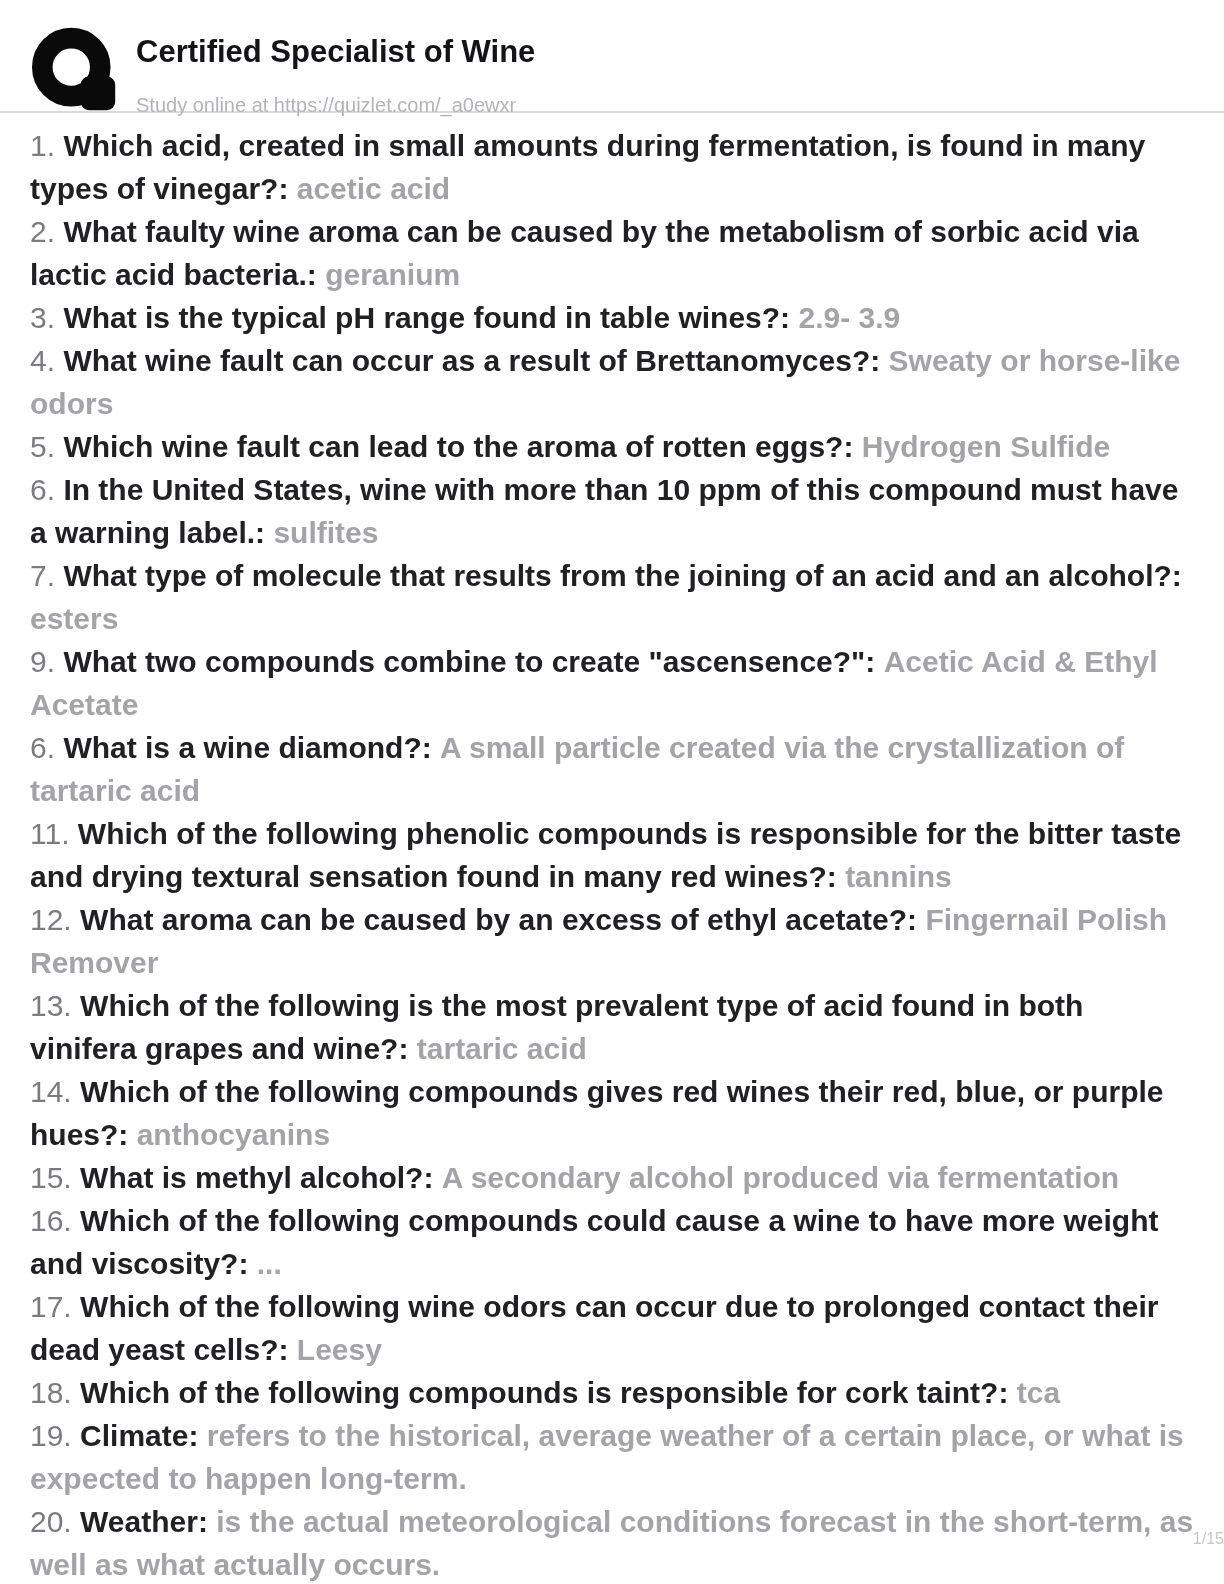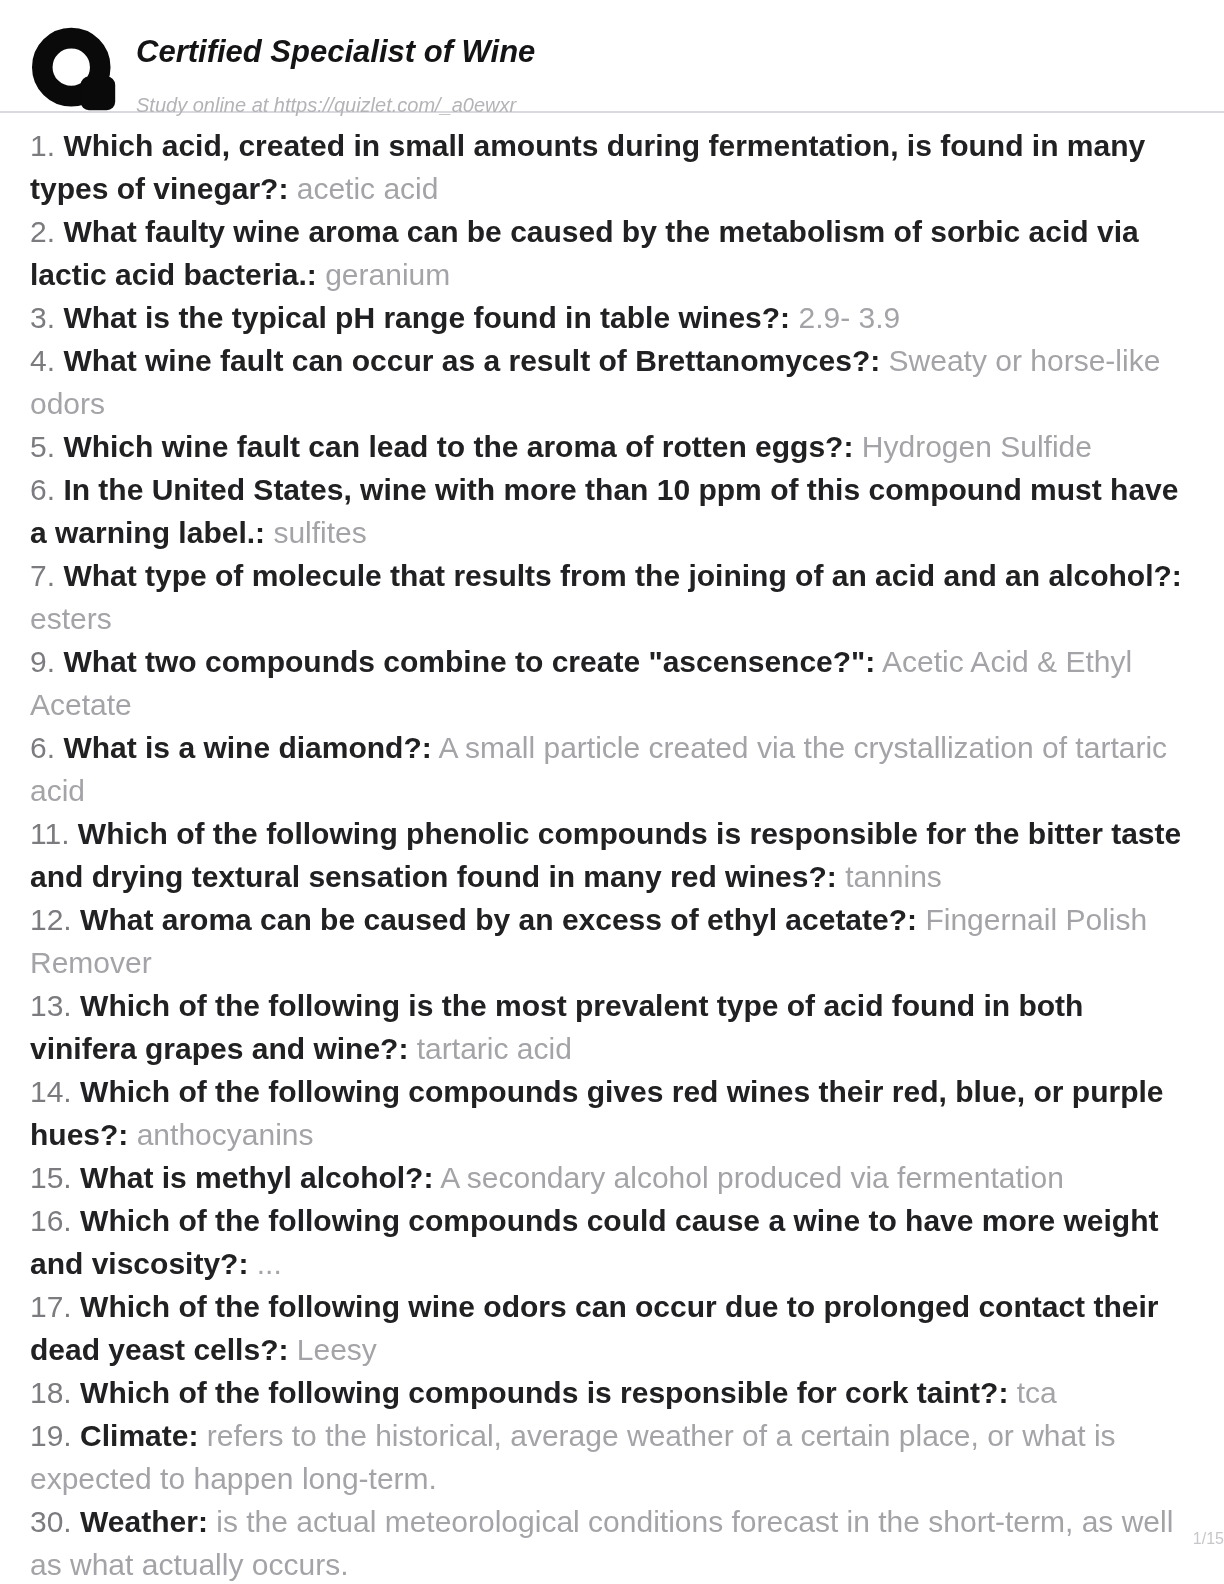--- a/index.html
+++ b/index.html
@@ -13,21 +13,20 @@
     color: #212124;
   }
   .header {
     box-sizing: border-box;
     height: 113px;
     border-bottom: 2px solid #dadade;
     padding: 26px 30px 0 30px;
     display: flex;
     align-items: flex-start;
     gap: 16px;
-    font-style: italic;
   }
   .logo-wrap { width: 90px; height: 86px; flex: 0 0 auto; }
   .logo-wrap svg { width: 90px; height: 86px; display: block; }
   .header-text { display: flex; flex-direction: column; padding-top: 8px; }
   .title {
     font-size: 31px;
     font-weight: bold;
     color: #141417;
     line-height: 1.15;
   }
@@ -40,21 +39,21 @@
   .content { padding: 11px 30px 0 30px; }
   .qa {
     margin: 0;
     font-size: 30px;
     line-height: 43px;
     font-weight: normal;
     text-align: left;
   }
   .num { font-weight: normal; color: #7c7c80; }
   .q   { font-weight: bold;   color: #212124; }
-  .a   { font-weight: normal; color: #a4a4a8; white-space: pre-wrap; }
+  .a   { font-weight: bold; color: #a4a4a8; white-space: pre-wrap; }
   .footer {
     position: absolute;
     left: 0;
     bottom: 36px;
     width: 100%;
     text-align: right;
     font-size: 16px;
     color: #c7c7cb;
   }
 </style>
@@ -86,17 +85,17 @@
   <p class="qa"><span class="num">6.</span> <span class="q">What is a wine diamond?:</span> <span class="a">A small particle created via the crystallization of tartaric acid</span></p>
   <p class="qa"><span class="num">11.</span> <span class="q">Which of the following phenolic compounds is responsible for the bitter taste and drying textural sensation found in many red wines?:</span> <span class="a">tannins</span></p>
   <p class="qa"><span class="num">12.</span> <span class="q">What aroma can be caused by an excess of ethyl acetate?:</span> <span class="a">Fingernail Polish Remover</span></p>
   <p class="qa"><span class="num">13.</span> <span class="q">Which of the following is the most prevalent type of acid found in both vinifera grapes and wine?:</span> <span class="a">tartaric acid</span></p>
   <p class="qa"><span class="num">14.</span> <span class="q">Which of the following compounds gives red wines their red, blue, or purple hues?:</span> <span class="a">anthocyanins</span></p>
   <p class="qa"><span class="num">15.</span> <span class="q">What is methyl alcohol?:</span> <span class="a">A secondary alcohol produced via fermentation</span></p>
   <p class="qa"><span class="num">16.</span> <span class="q">Which of the following compounds could cause a wine to have more weight and viscosity?:</span> <span class="a">...</span></p>
   <p class="qa"><span class="num">17.</span> <span class="q">Which of the following wine odors can occur due to prolonged contact their dead yeast cells?:</span> <span class="a">Leesy</span></p>
   <p class="qa"><span class="num">18.</span> <span class="q">Which of the following compounds is responsible for cork taint?:</span> <span class="a">tca</span></p>
   <p class="qa"><span class="num">19.</span> <span class="q">Climate:</span> <span class="a">refers to the historical, average weather of a certain place, or what is expected to happen long-term.</span></p>
-  <p class="qa"><span class="num">30.</span> <span class="q">Weather:</span> <span class="a">is the actual meteorological conditions forecast in the short-term, as well as what actually occurs.</span></p>
+  <p class="qa"><span class="num">20.</span> <span class="q">Weather:</span> <span class="a">is the actual meteorological conditions forecast in the short-term, as well as what actually occurs.</span></p>
 
 </div>
 
 <div class="footer">1/15</div>
 
 </body></html>

